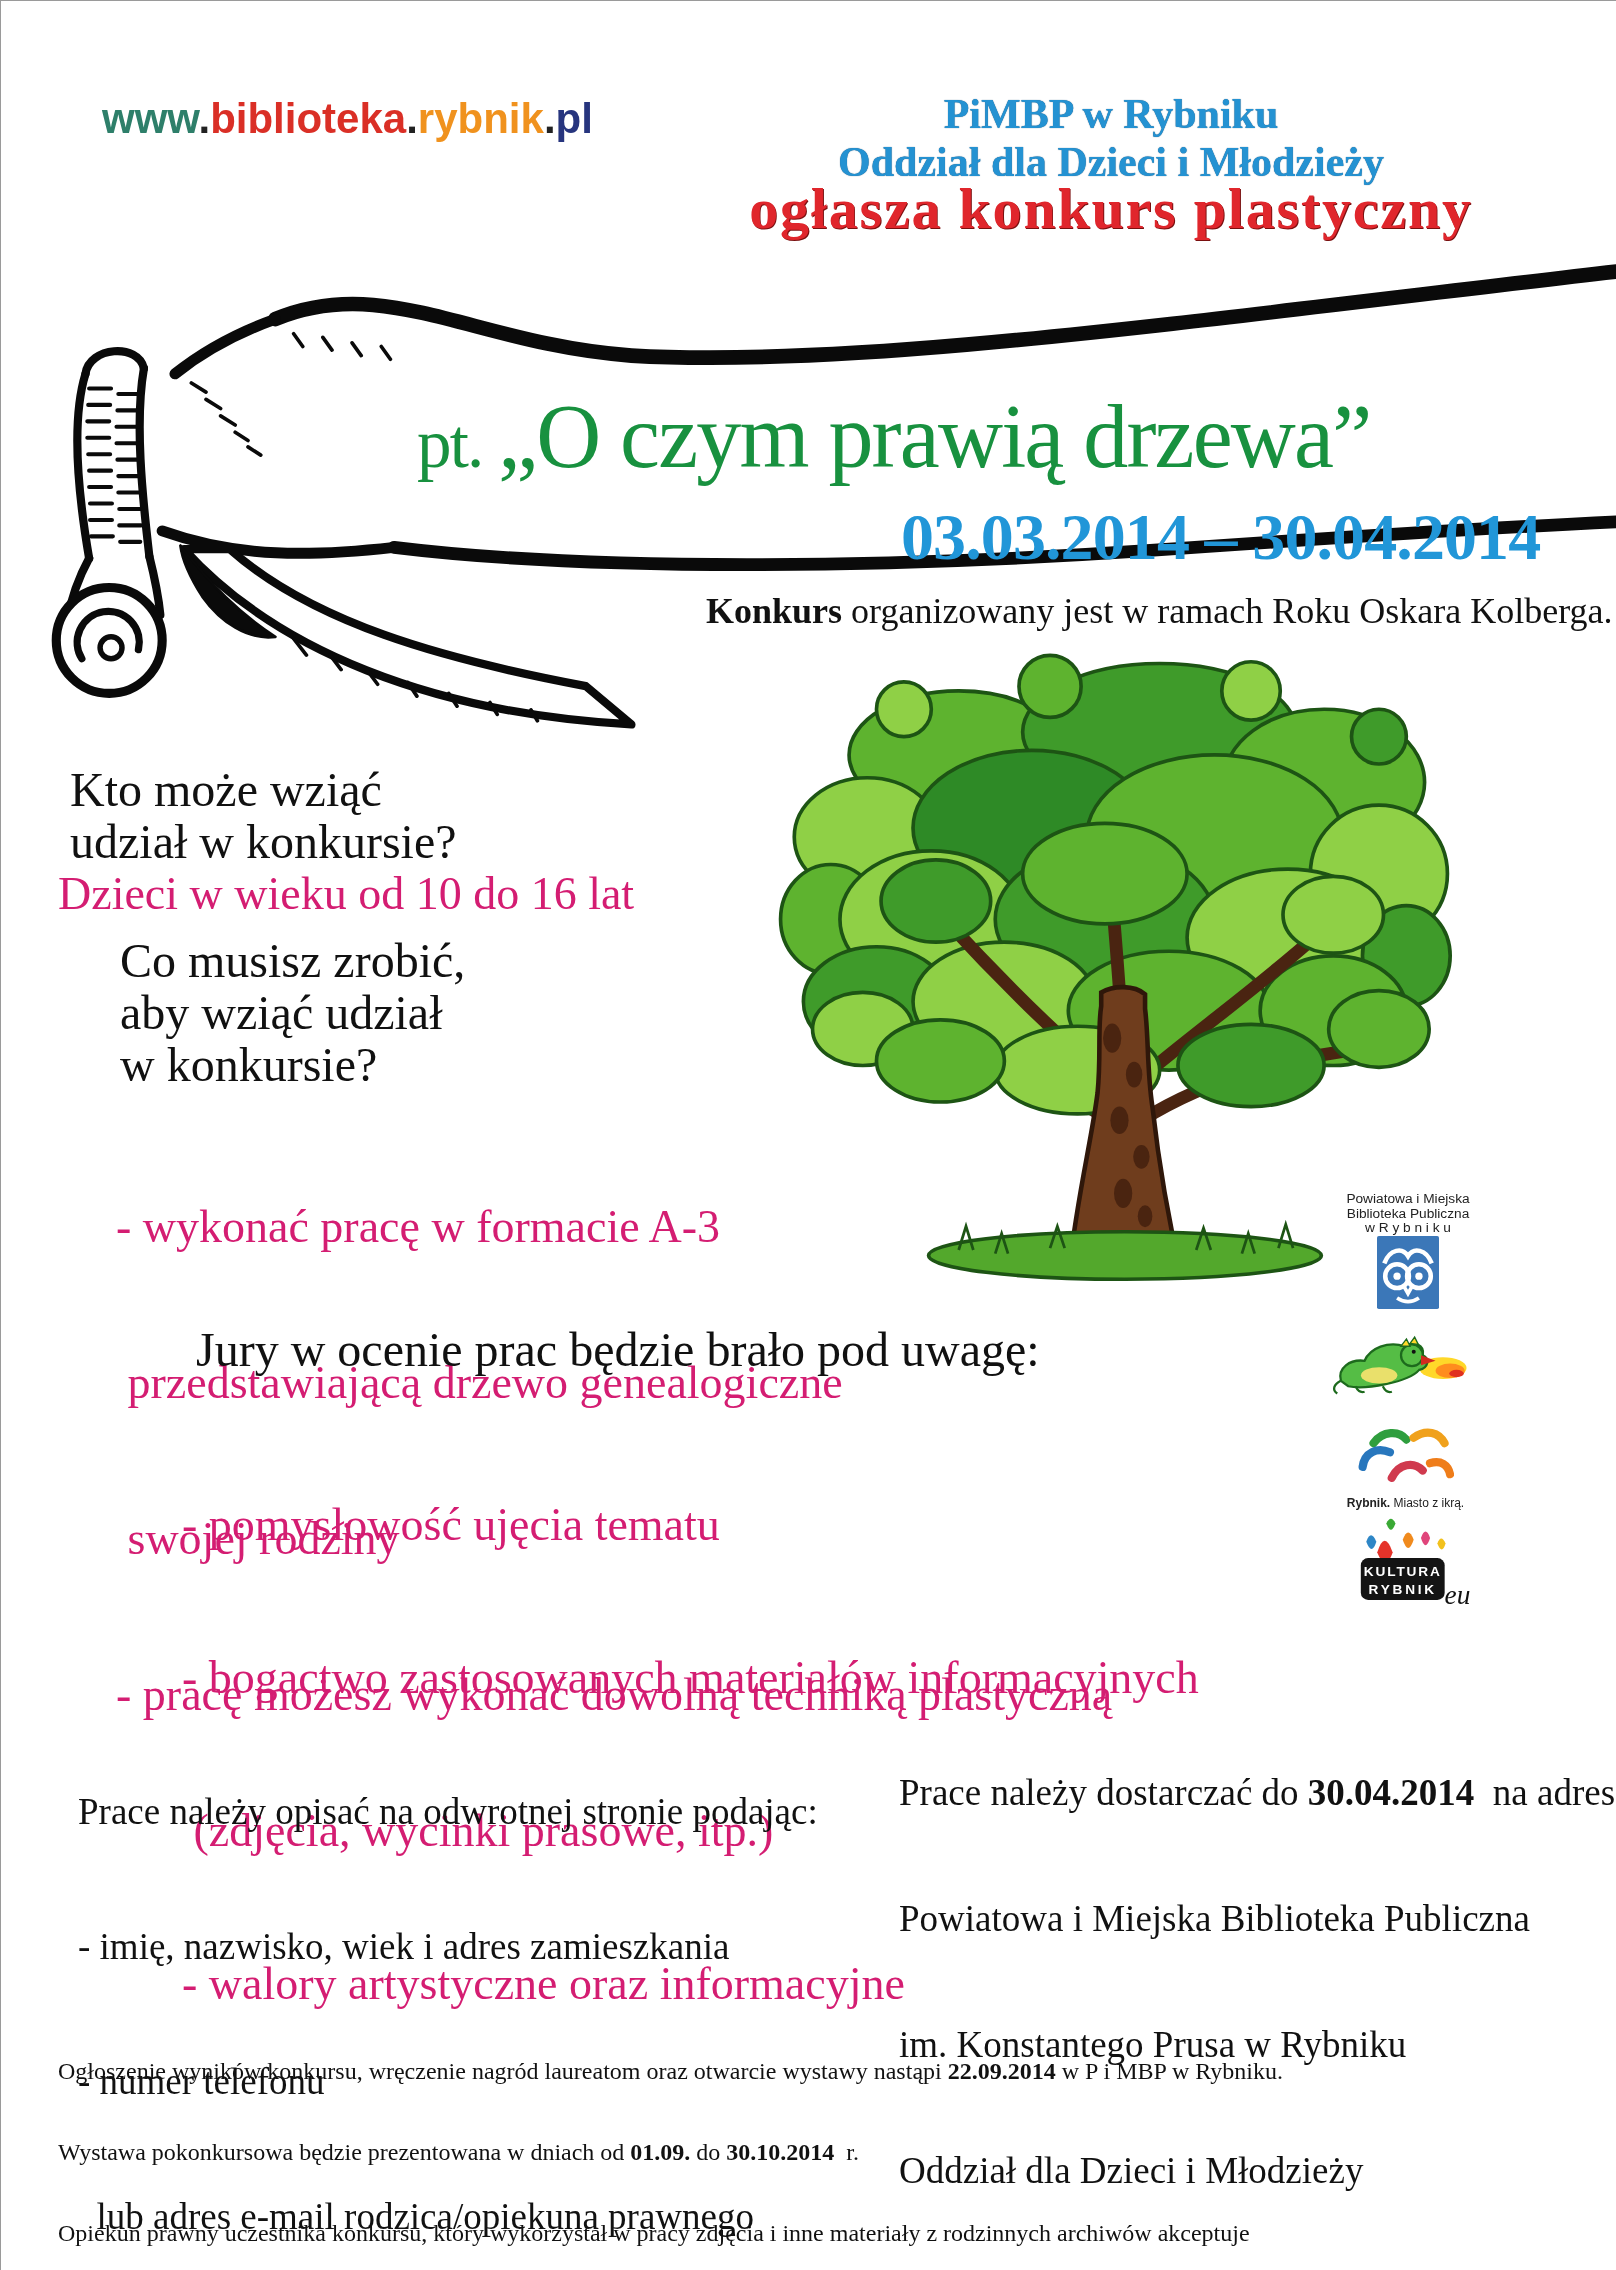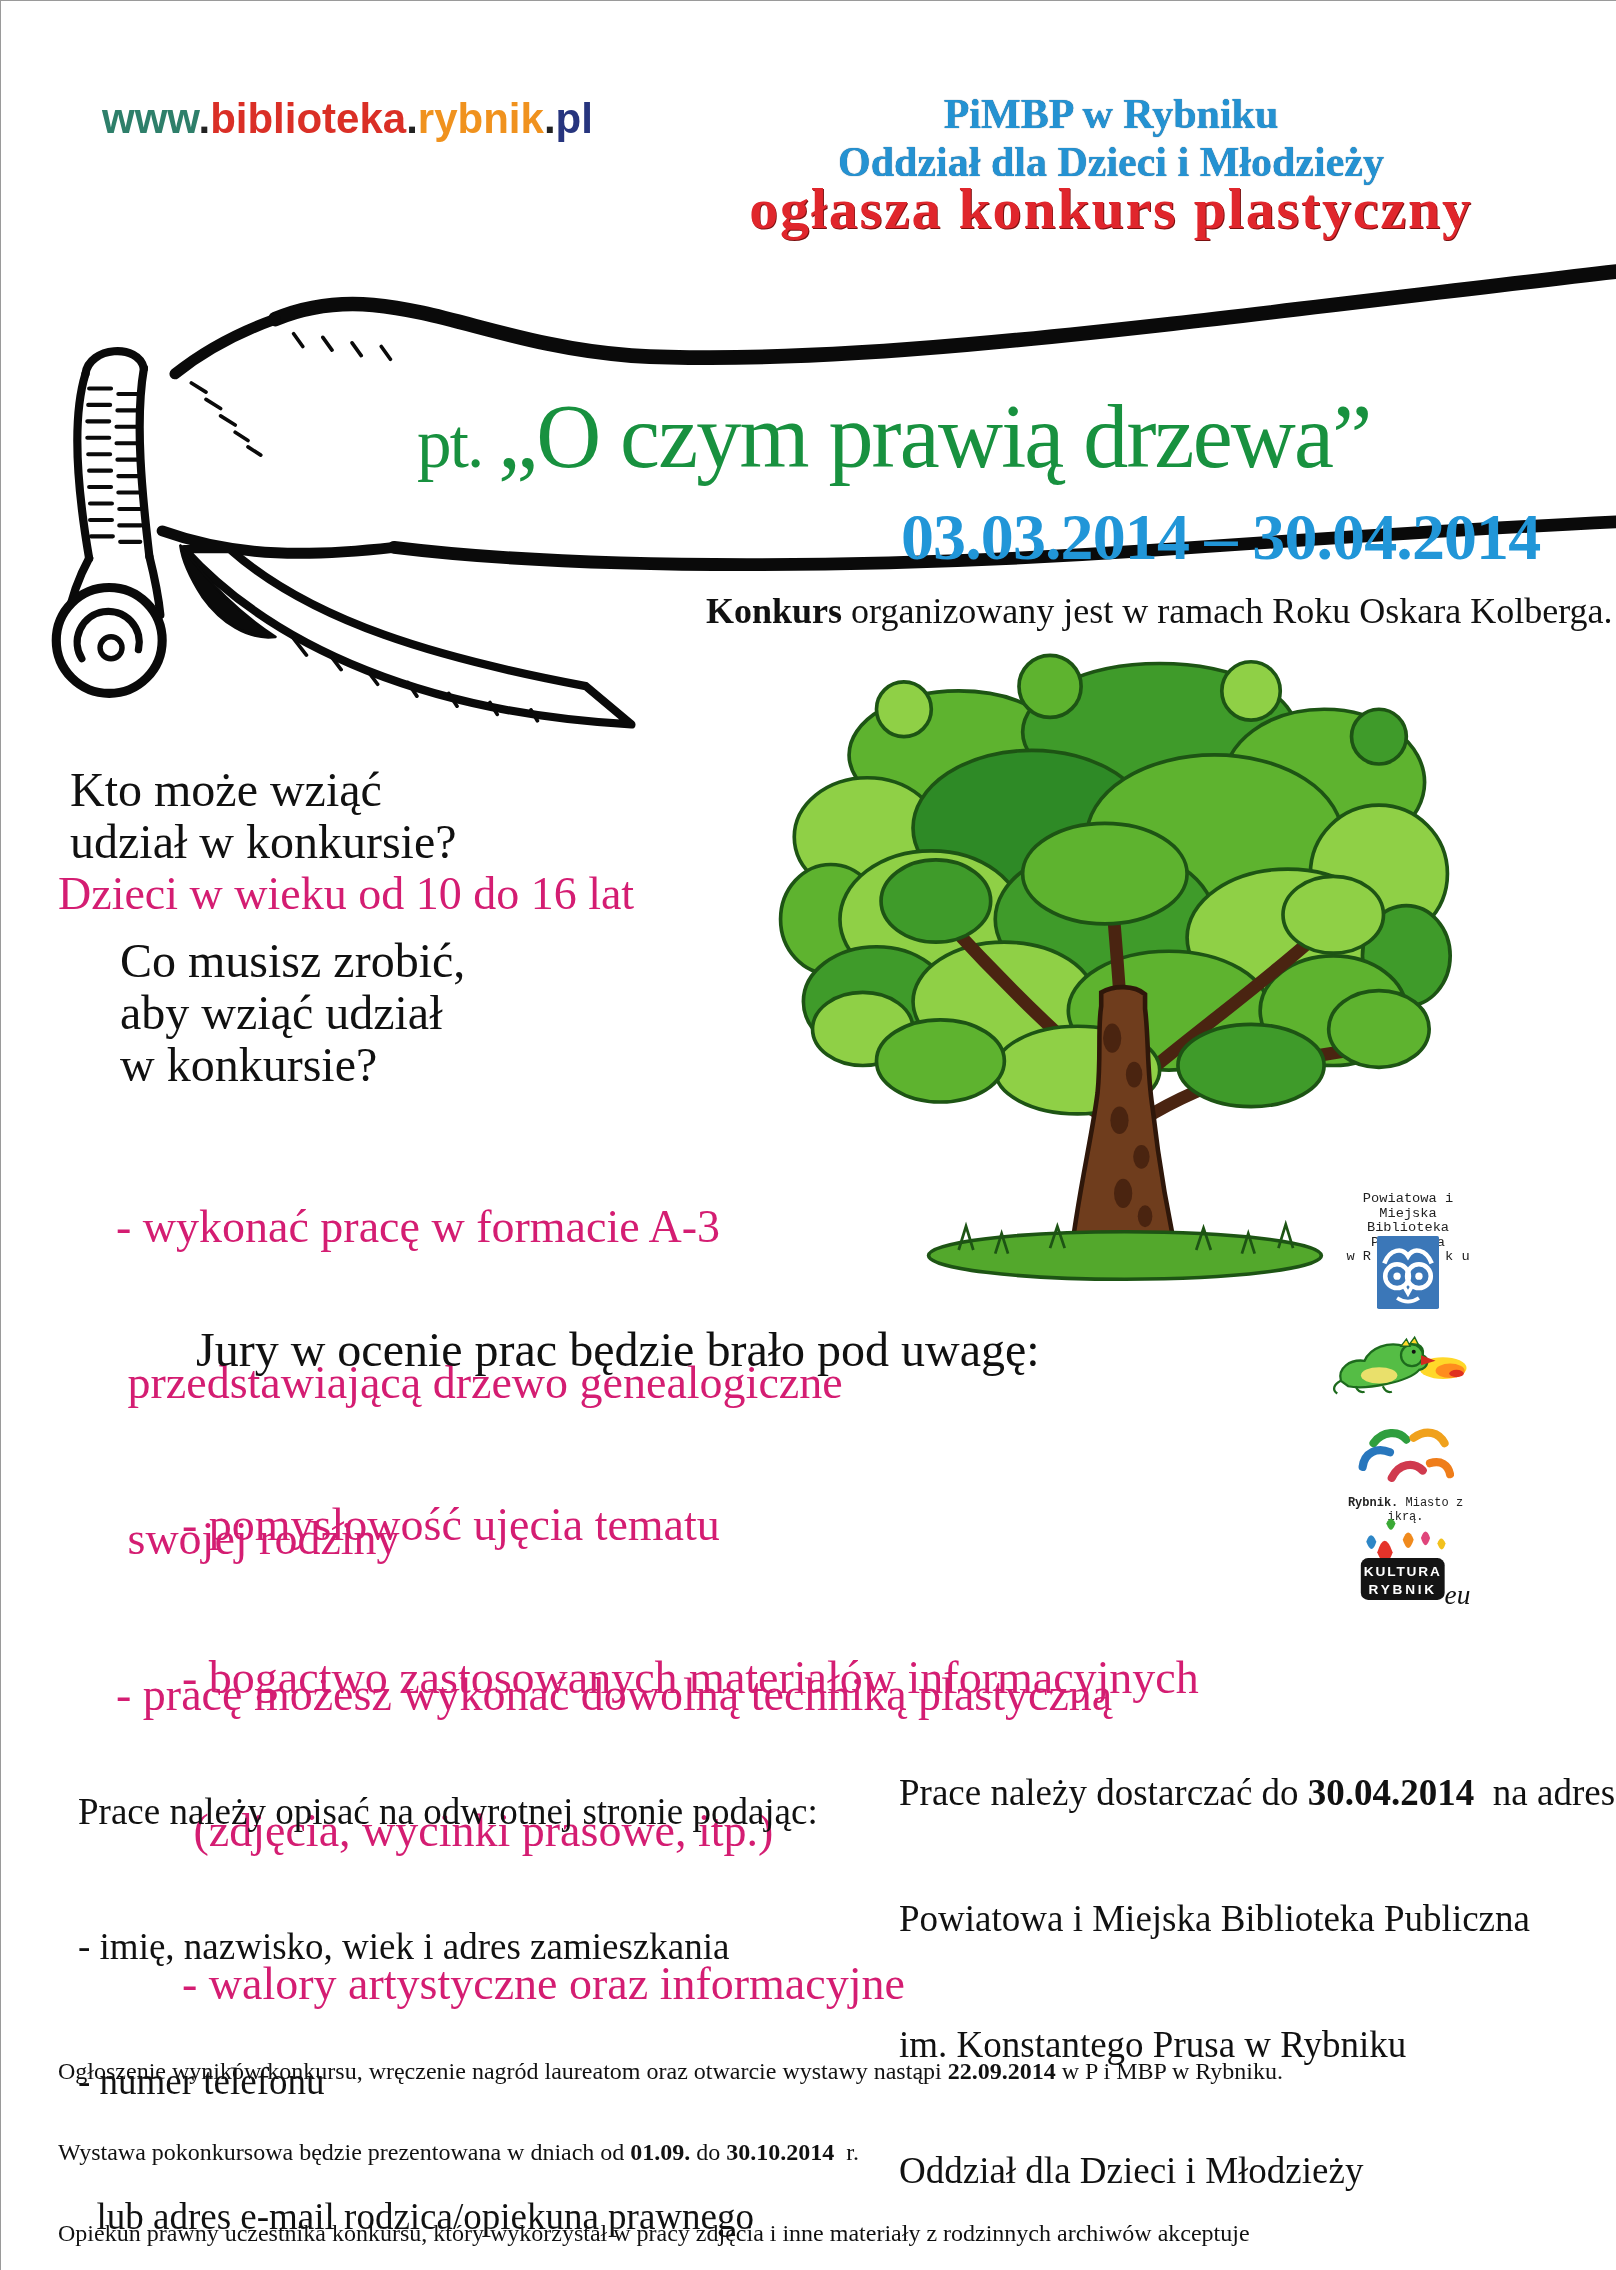--- a/index.html
+++ b/index.html
@@ -21,21 +21,21 @@
   
   .title{color:#18913f;font-weight:normal;font-size:90px;letter-spacing:-1.8px;white-space:nowrap;}
   .title .small{font-size:69px;}
   .dates{color:#2196d8;font-weight:bold;font-size:66px;letter-spacing:-0.9px;white-space:nowrap;}
   .kolberg{font-size:36px;white-space:nowrap;}
   .magenta{color:#d41d72;}
   .h-big{font-weight:normal;font-size:48px;line-height:52px;}
   .list{font-size:46px;line-height:52px;}
   .small-col{font-size:37px;line-height:45px;}
   .footer{font-size:24px;line-height:27px;}
-  .logo-cap{font-family:Liberation Mono, monospace;color:#222;text-align:center;}
+  .logo-cap{font-family:Liberation Sans, sans-serif;color:#222;text-align:center;}
   b{font-weight:bold;}
 </style>
 </head>
 <body>
 
 <div id="poster">
 
   <div class="abs url" style="left:101px;top:94px;">
     <span class="c-www">www</span><span class="c-dot">.</span><span class="c-bib">biblioteka</span><span class="c-dot">.</span><span class="c-ryb">rybnik</span><span class="c-dot">.</span><span class="c-pl">pl</span>
   </div>

